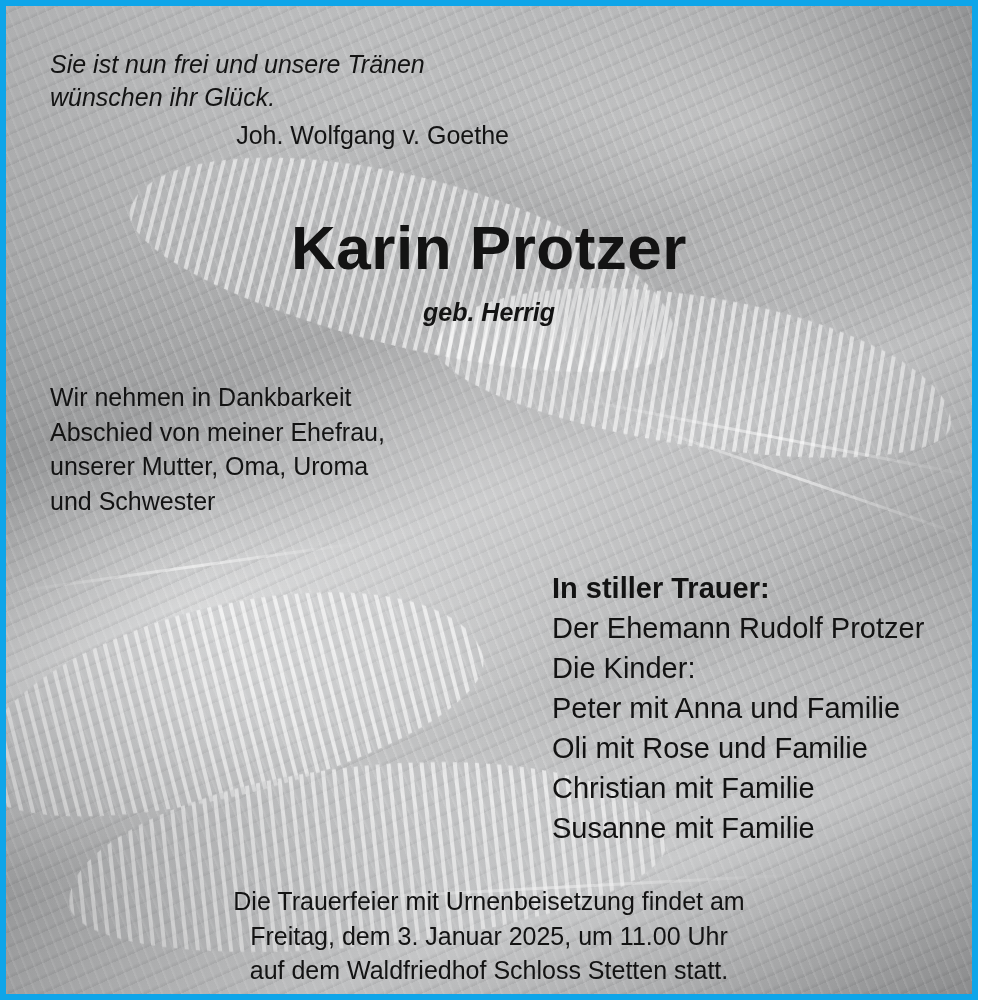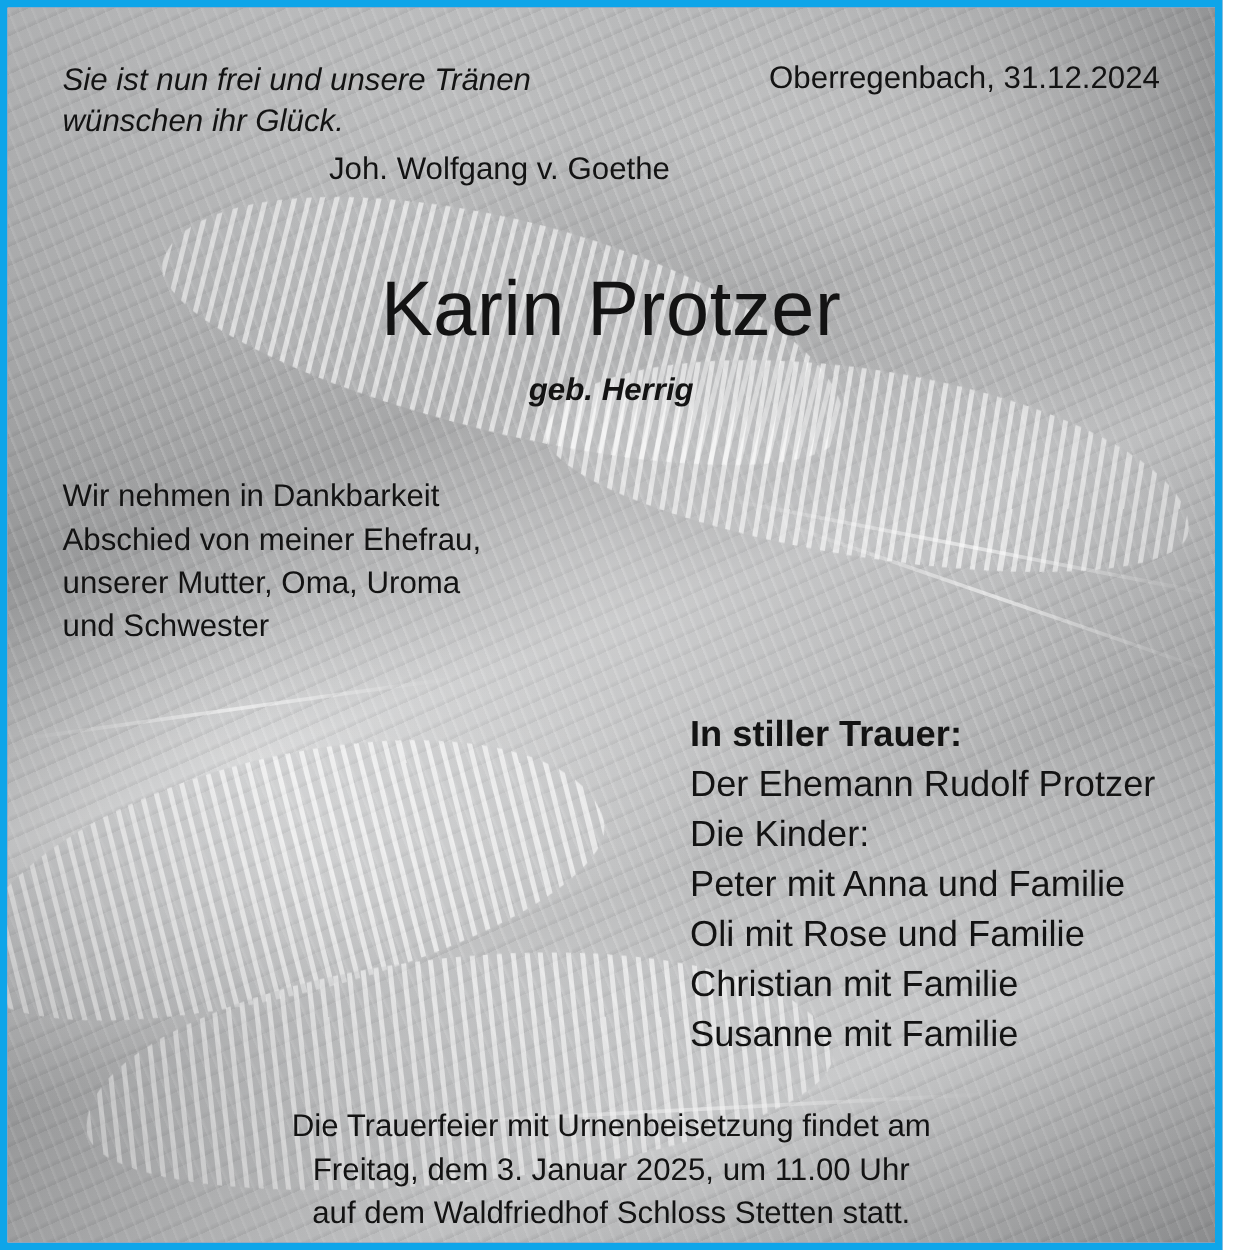--- a/index.html
+++ b/index.html
@@ -80,21 +80,21 @@
     position: absolute;
     left: 44px;
     top: 42px;
     width: 470px;
     font-style: italic;
     font-size: 25px;
     line-height: 1.32;
   }
   .quote-author {
     position: absolute;
-    left: 60px;
+    left: 33px;
     top: 113px;
     width: 470px;
     font-size: 25px;
     line-height: 1.32;
     text-align: right;
     font-style: normal;
   }
   .place-date {
     position: absolute;
     right: 44px;
@@ -102,21 +102,21 @@
     font-size: 25px;
     text-align: right;
   }
   .name {
     position: absolute;
     left: 0;
     right: 0;
     top: 206px;
     text-align: center;
     font-size: 62px;
-    font-weight: normal;
+    font-weight: bold;
     letter-spacing: 0.5px;
   }
   .birthname {
     position: absolute;
     left: 0;
     right: 0;
     top: 292px;
     text-align: center;
     font-size: 25px;
     font-style: italic;
@@ -179,21 +179,20 @@
   <div class="vig"></div>
 
   <div class="content">
 
     <div class="quote">
       <span class="line">Sie ist nun frei und unsere Tränen</span>
       <span class="line">wünschen ihr Glück.</span>
     </div>
     <div class="quote-author">Joh. Wolfgang v. Goethe</div>
 
-    <div class="place-date">Oberregenbach, 31.12.2024</div>
 
     <div class="name">Karin Protzer</div>
     <div class="birthname">geb. Herrig</div>
 
     <div class="dates">
     </div>
 
     <div class="farewell">
       <span class="line">Wir nehmen in Dankbarkeit</span>
       <span class="line">Abschied von meiner Ehefrau,</span>

